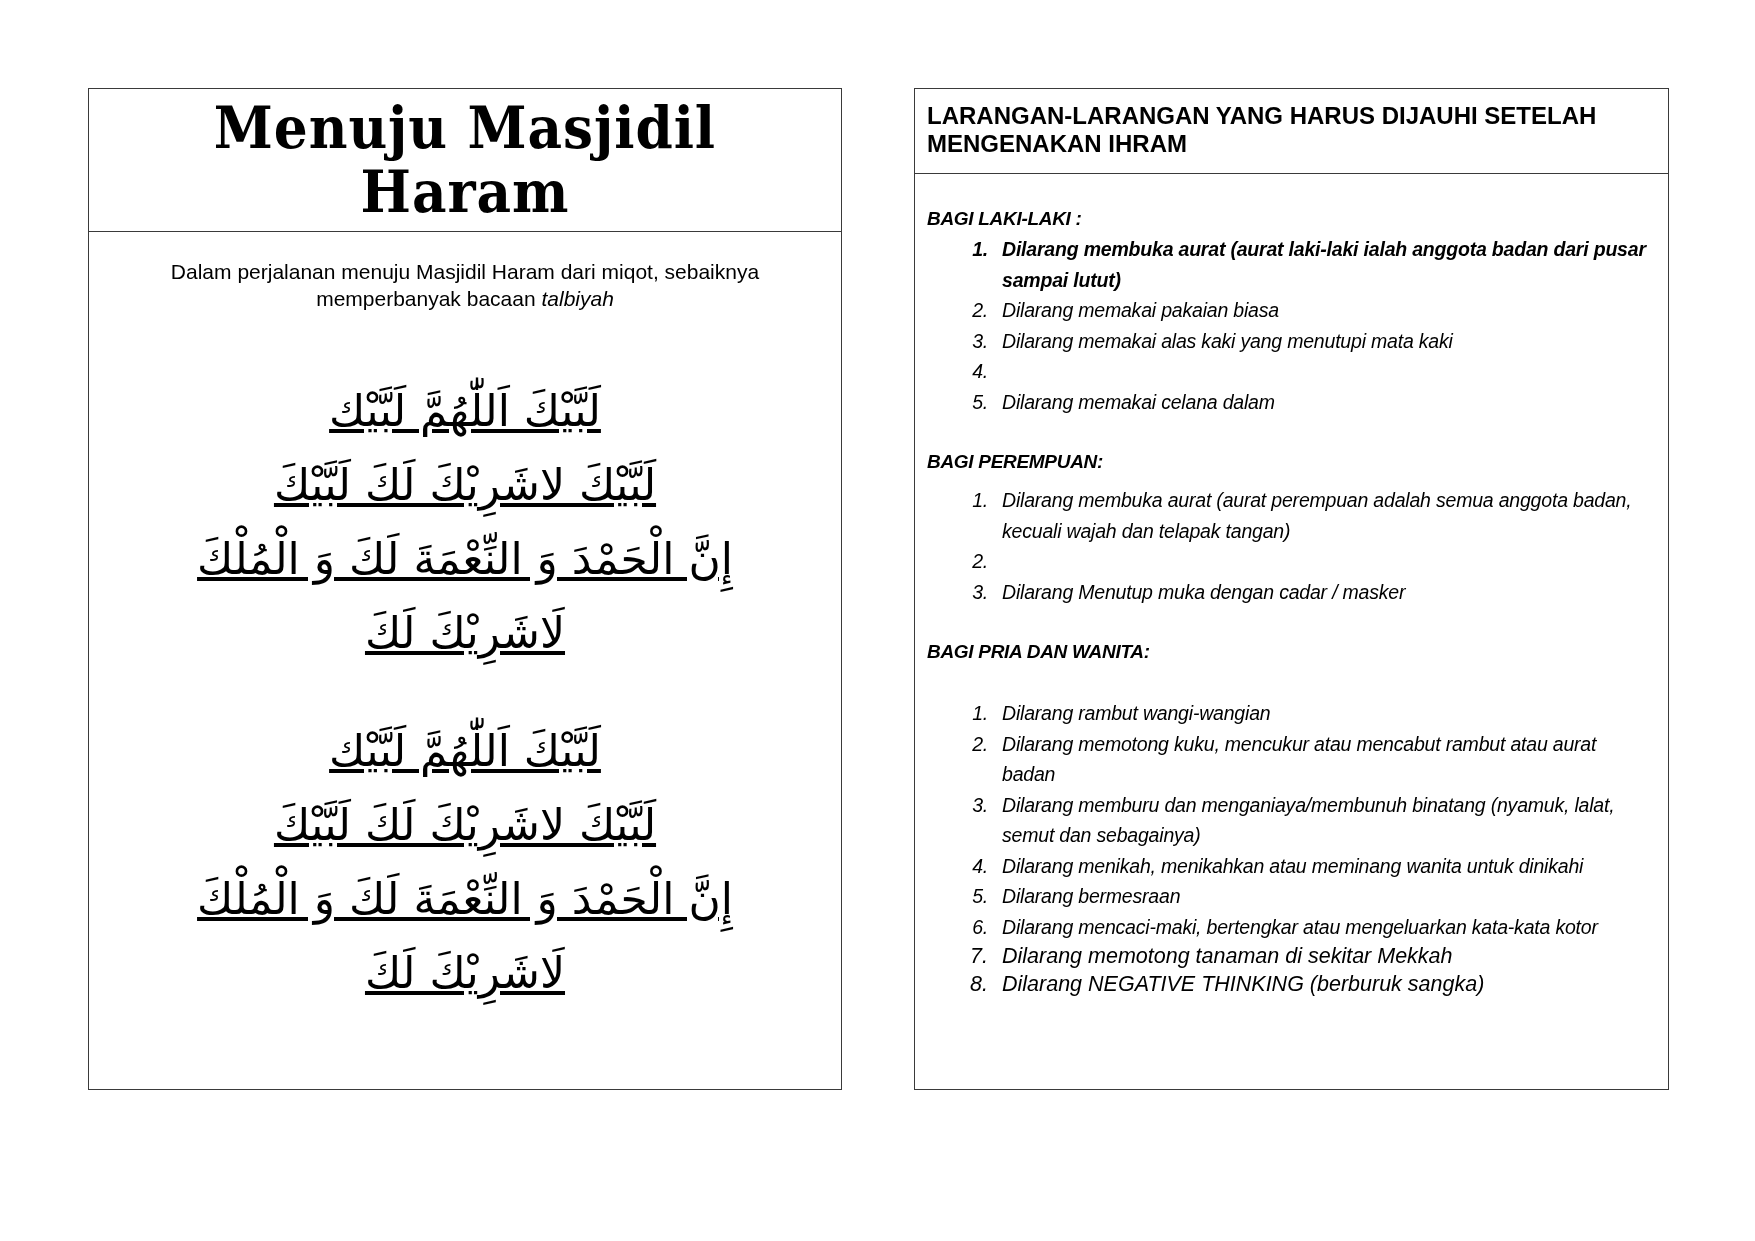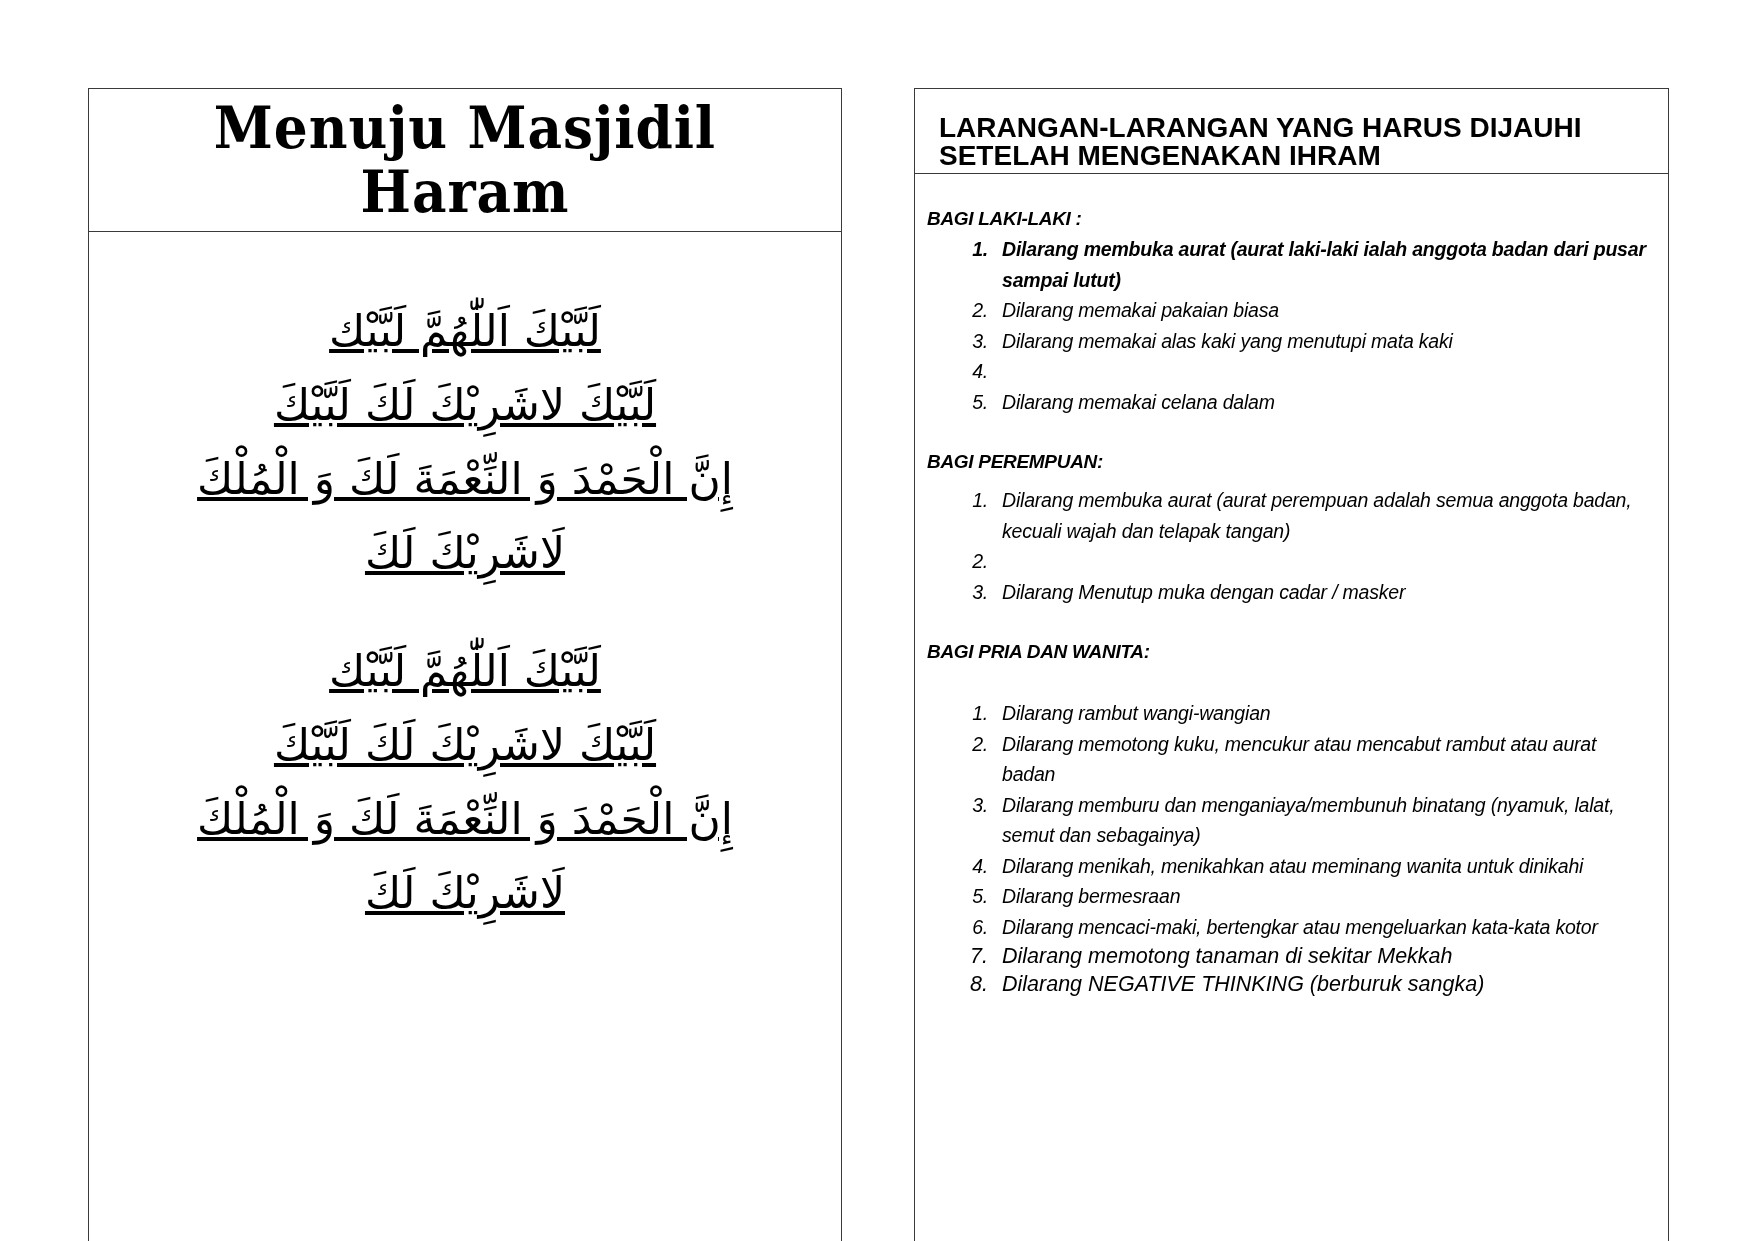--- a/index.html
+++ b/index.html
@@ -1,18 +1,18 @@
 <!DOCTYPE html>
 <html><head>
   <meta charset="utf-8">
   <style>
     html, body { margin: 0; padding: 0; background: #ffffff; }
     body { width: 1755px; height: 1241px; position: relative; overflow: hidden; color: #000; }
     .panel {
-      position: absolute; top: 88px; height: 1154px;
+      position: absolute; top: 88px; height: 1002px;
       border: 1.5px solid #3a3a3a; box-sizing: border-box; background: #fff;
     }
     #left-panel { left: 88px; width: 754px; }
     #right-panel { left: 914px; width: 755px; }
 
     
     .left-header {
       height: 143px; border-bottom: 1.5px solid #3a3a3a; box-sizing: border-box;
       display: flex; align-items: center; justify-content: center; text-align: center;
     }
@@ -32,22 +32,22 @@
     #arabic-1 { margin-top: 62px; }
     #arabic-2 { margin-top: 44px; }
     .arabic-line { display: block; white-space: nowrap; }
 
     
     .right-header {
       height: 85px; border-bottom: 1.5px solid #3a3a3a; box-sizing: border-box;
       padding: 13px 12px 0 12px;
     }
     .right-title {
-      font-family: "Liberation Sans", sans-serif; font-weight: bold; font-size: 28px;
-      line-height: 28px; margin: 12px;
+      font-family: "Liberation Sans", sans-serif; font-weight: bold; font-size: 24px;
+      line-height: 28px; margin: 0;
     }
     .right-body { padding: 30px 12px 0 12px; font-family: "Liberation Sans", sans-serif; }
     .section-heading {
       font-family: "Liberation Sans", sans-serif; font-weight: bold; font-size: 19px;
       line-height: 30px; margin: 0; letter-spacing: -0.3px; font-style: italic;
     }
     .prohib-list { list-style: none; margin: 0; padding: 0; }
     .prohib-item {
       display: flex; font-size: 19.5px; line-height: 30.5px; font-style: italic;
       letter-spacing: -0.2px;
@@ -64,20 +64,21 @@
 </head>
 <body>
 
 <div class="panel" id="left-panel">
   <div class="left-header">
     <h1 class="left-title">
       <span>Menuju Masjidil</span><br>
       <span>Haram</span>
     </h1>
   </div>
+  <p class="intro"><span>Dalam perjalanan menuju Masjidil Haram dari miqot,  sebaiknya memperbanyak bacaan </span><em>talbiyah</em></p>
 
   <div class="arabic-block" id="arabic-1">
     <span class="arabic-line">لَبَّيْكَ اَللّٰهُمَّ لَبَّيْك</span>
     <span class="arabic-line">لَبَّيْكَ لاشَرِيْكَ لَكَ لَبَّيْكَ</span>
     <span class="arabic-line">إِنَّ الْحَمْدَ وَ النِّعْمَةَ لَكَ  وَ الْمُلْكَ</span>
     <span class="arabic-line">لَاشَرِيْكَ لَكَ</span>
   </div>
   <div class="arabic-block" id="arabic-2">
     <span class="arabic-line">لَبَّيْكَ اَللّٰهُمَّ لَبَّيْك</span>
     <span class="arabic-line">لَبَّيْكَ لاشَرِيْكَ لَكَ لَبَّيْكَ</span>

